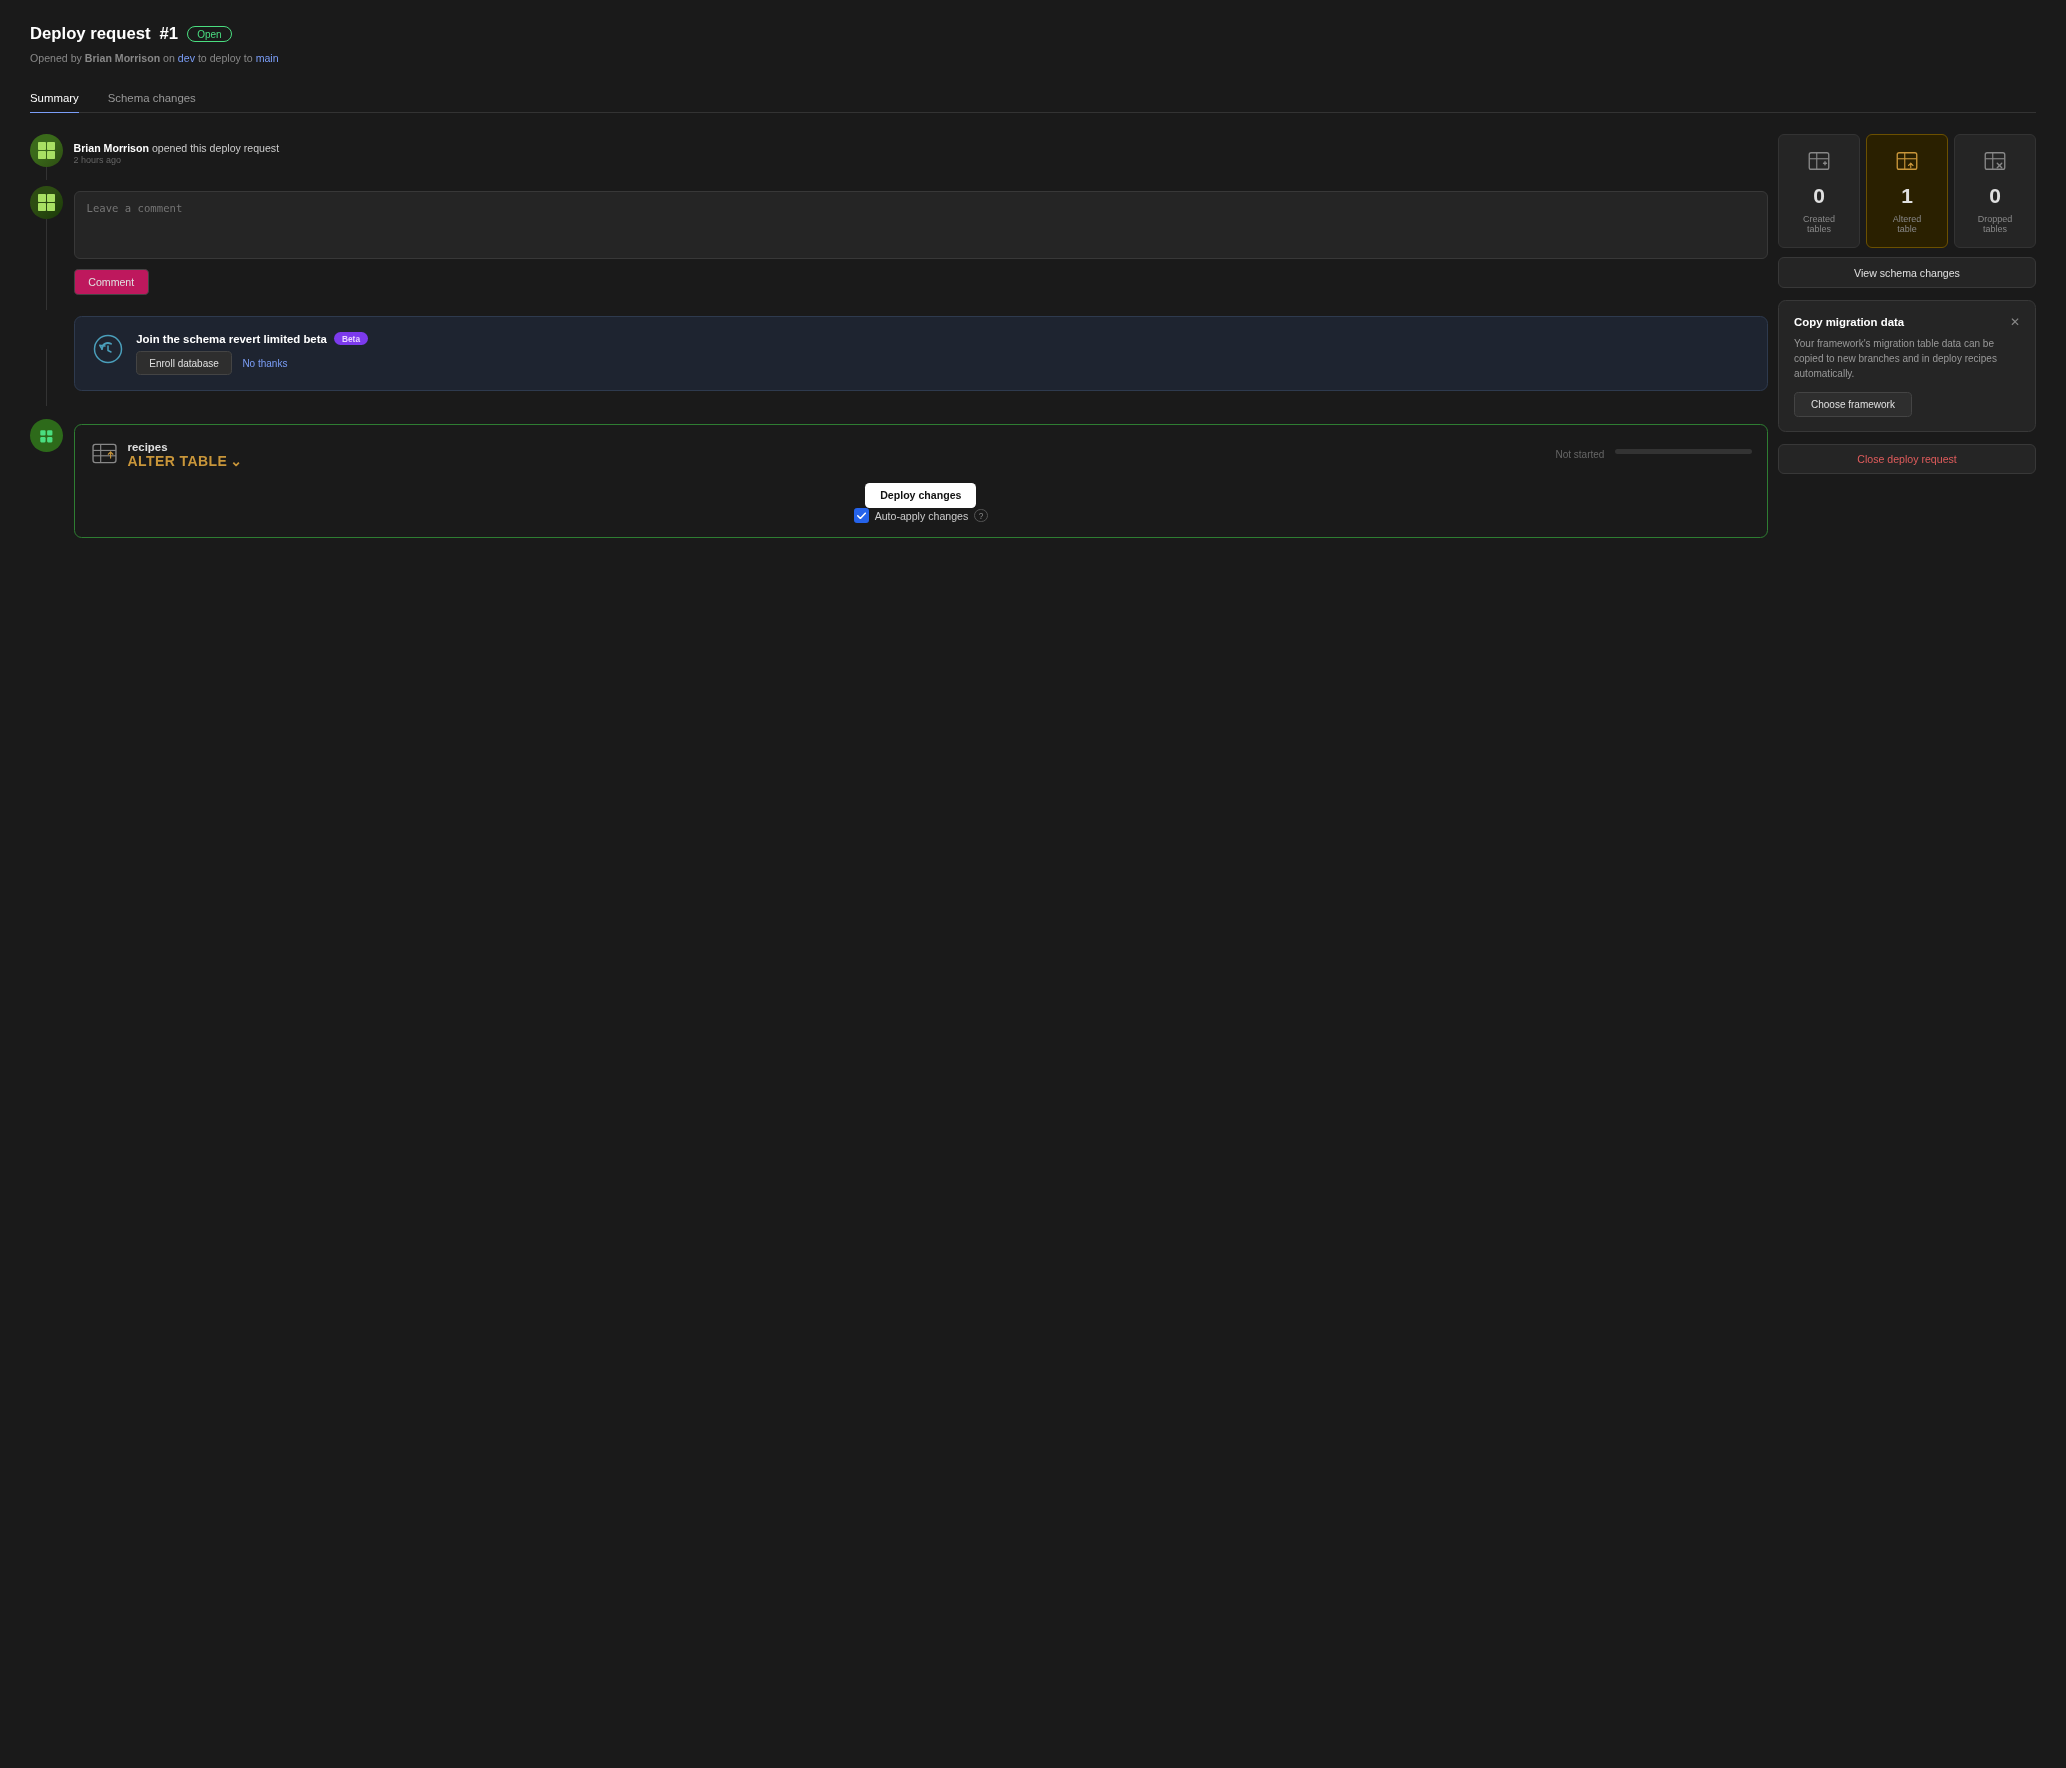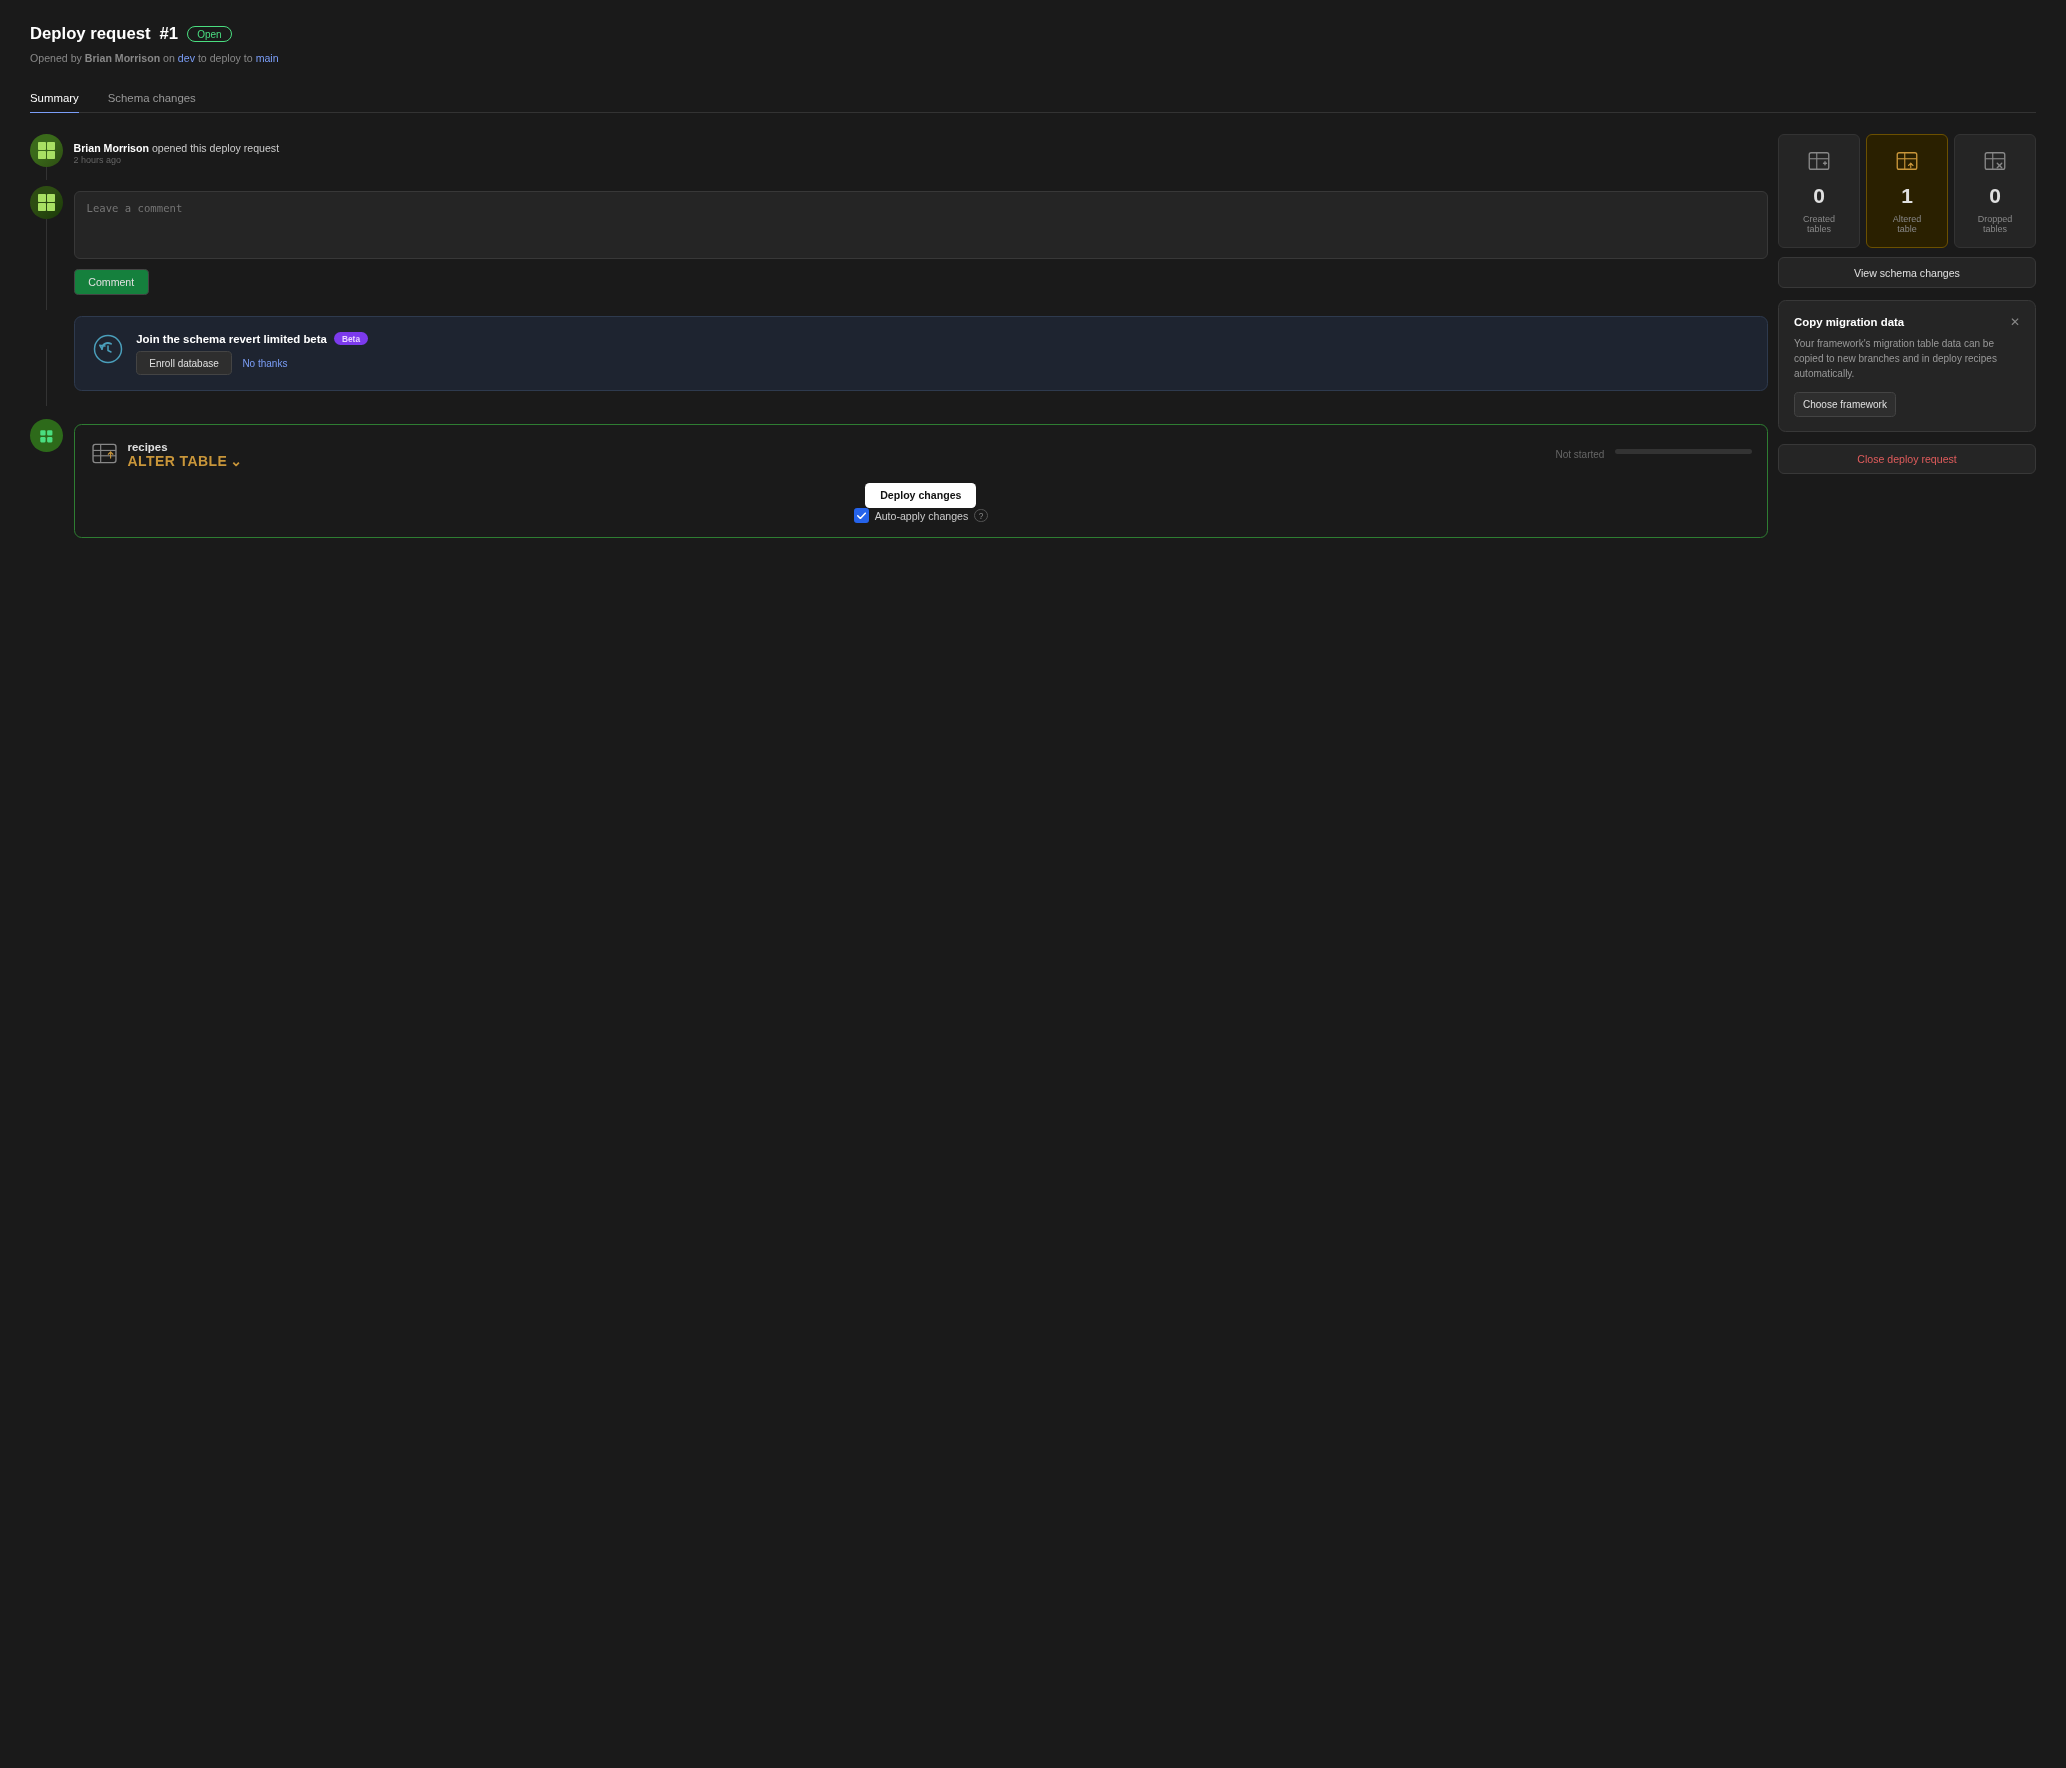--- a/index.html
+++ b/index.html
@@ -111,21 +111,21 @@
       border-radius: 6px;
       padding: 10.6px 12px;
       min-height: 68px;
       color: #555;
       font-size: 10.6px;
       width: 100%;
       resize: none;
     }
     .comment-btn {
       margin-top: 7.6px;
-      background: #15803d;
+      background: #be185d;
       border: 0.8px solid #444;
       color: #e0e0e0;
       border-radius: 4.6px;
       padding: 6px 13.7px;
       font-size: 10.6px;
       cursor: pointer;
     }
     .beta-card {
       background: #1e2430;
       border: 0.8px solid #2e3a4e;
@@ -342,21 +342,21 @@
       font-size: 10px;
       color: #999;
       line-height: 1.5;
       margin-bottom: 10.6px;
     }
     .choose-framework-btn {
       background: #2e2e2e;
       border: 0.8px solid #444;
       color: #e0e0e0;
       border-radius: 4.6px;
-      padding: 6px 8px;
+      padding: 6px 16px;
       font-size: 10px;
       cursor: pointer;
     }
     .close-deploy-btn {
       width: 100%;
       background: #252525;
       border: 0.8px solid #383838;
       color: #e05c5c;
       border-radius: 6px;
       padding: 8.3px;

